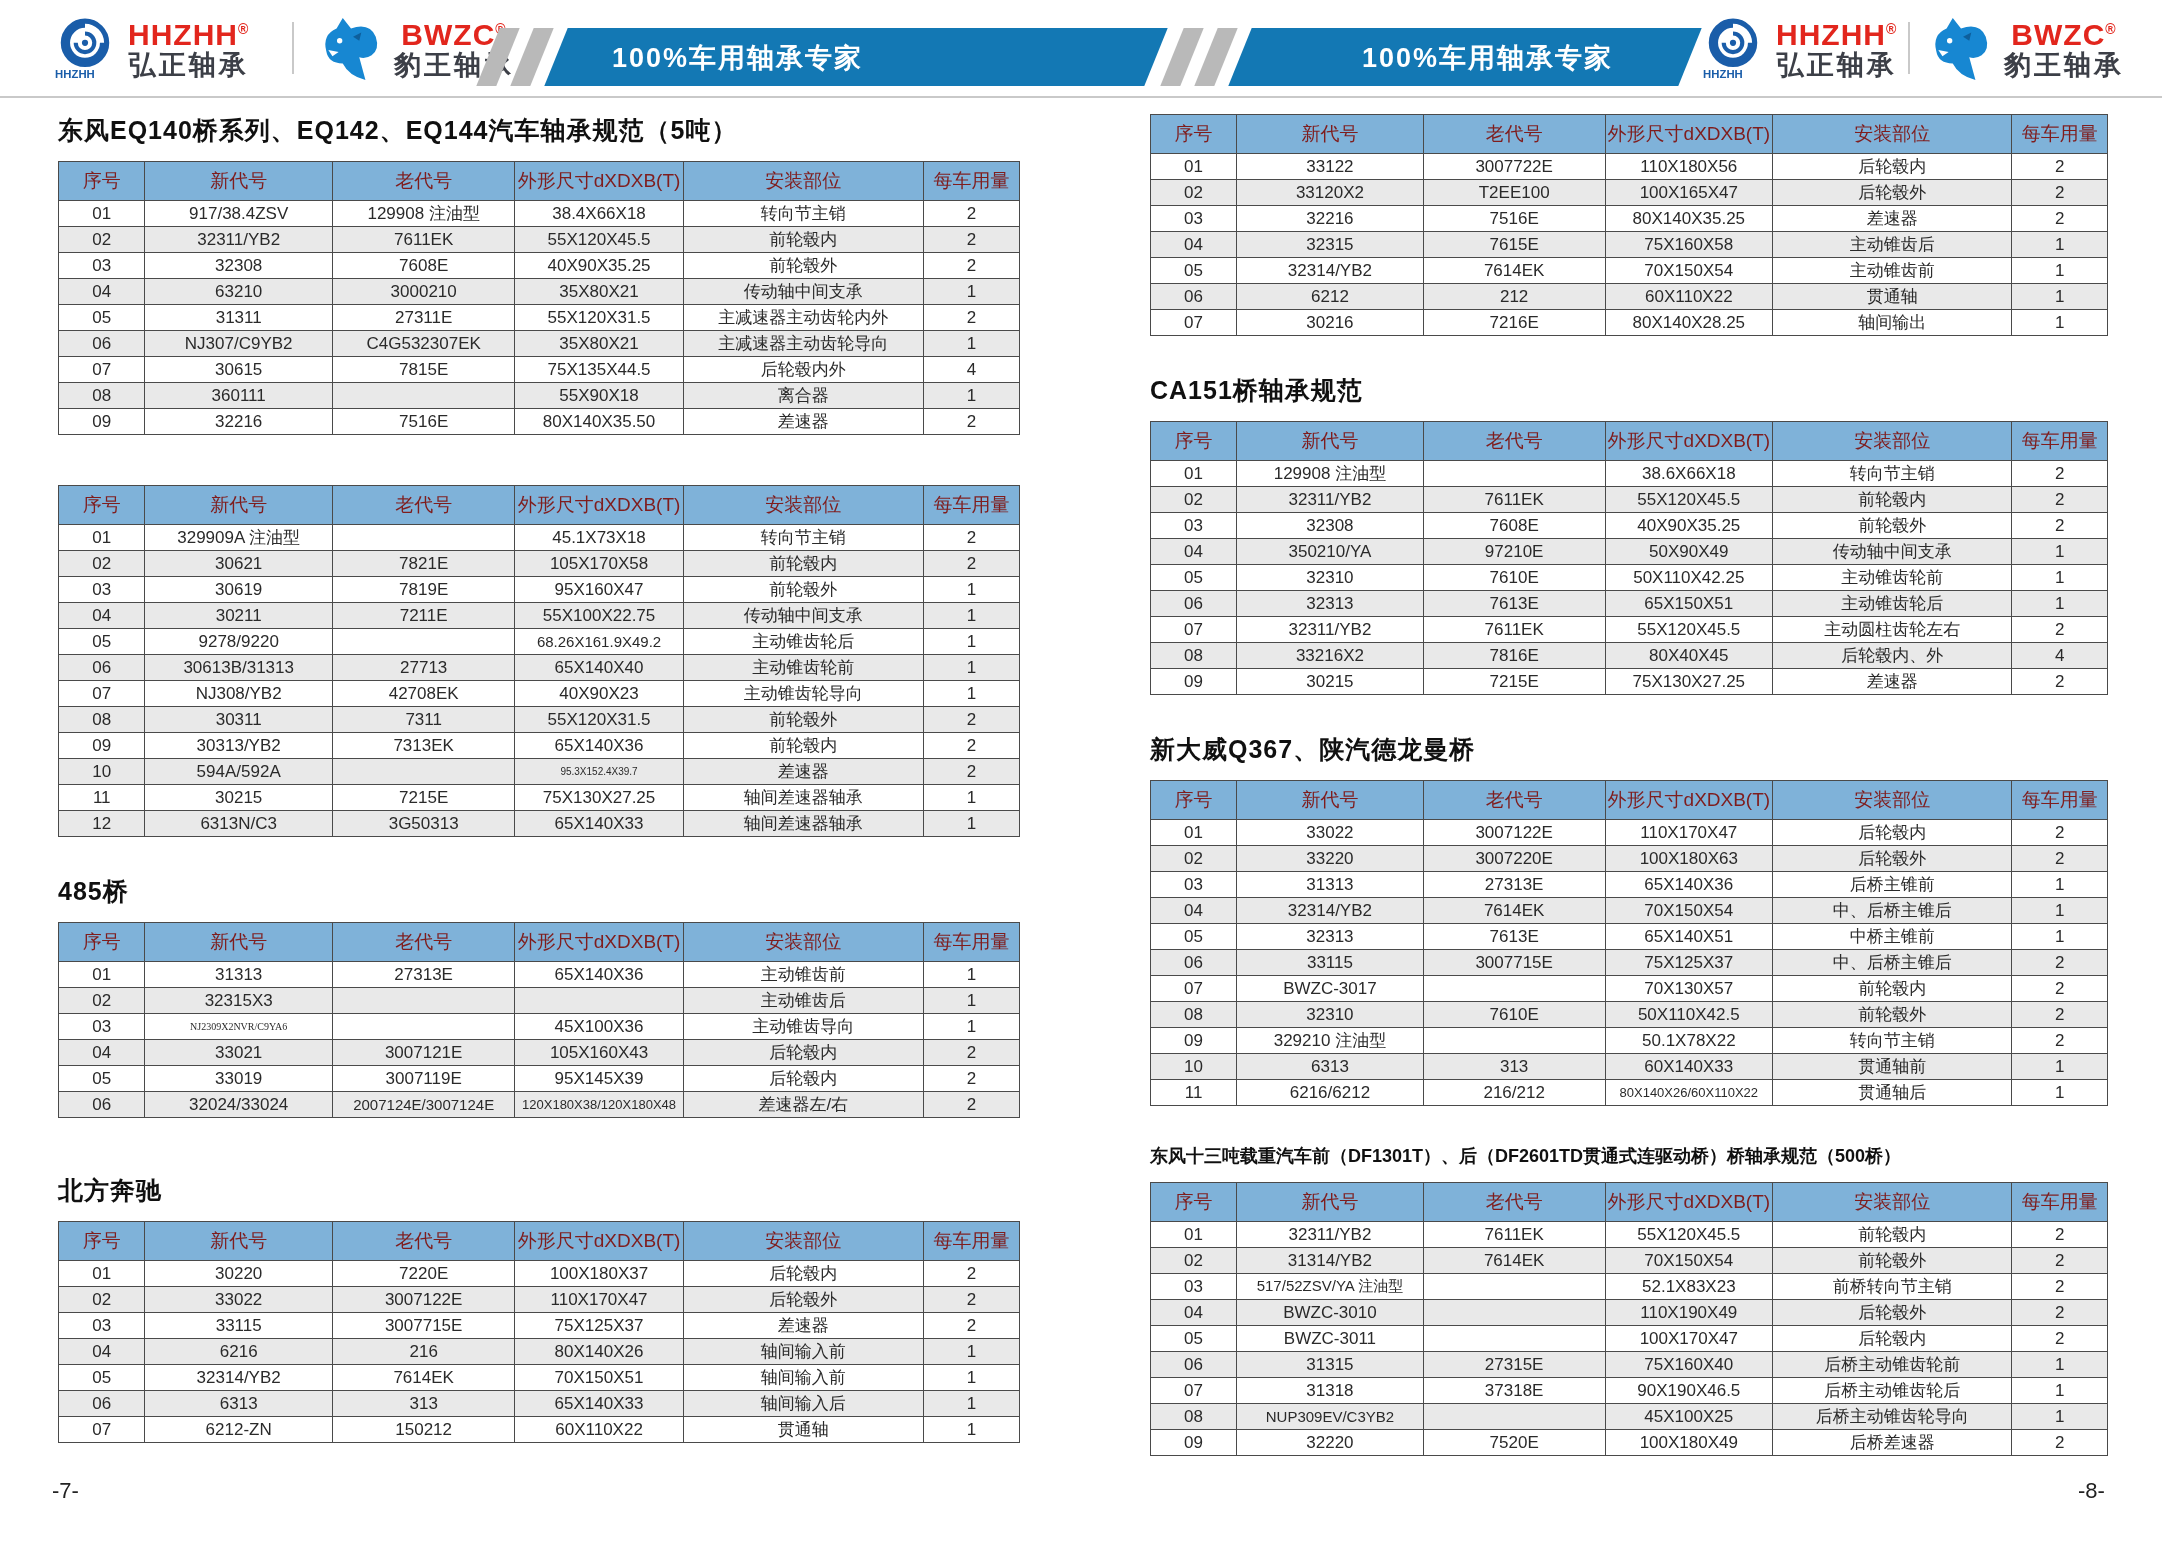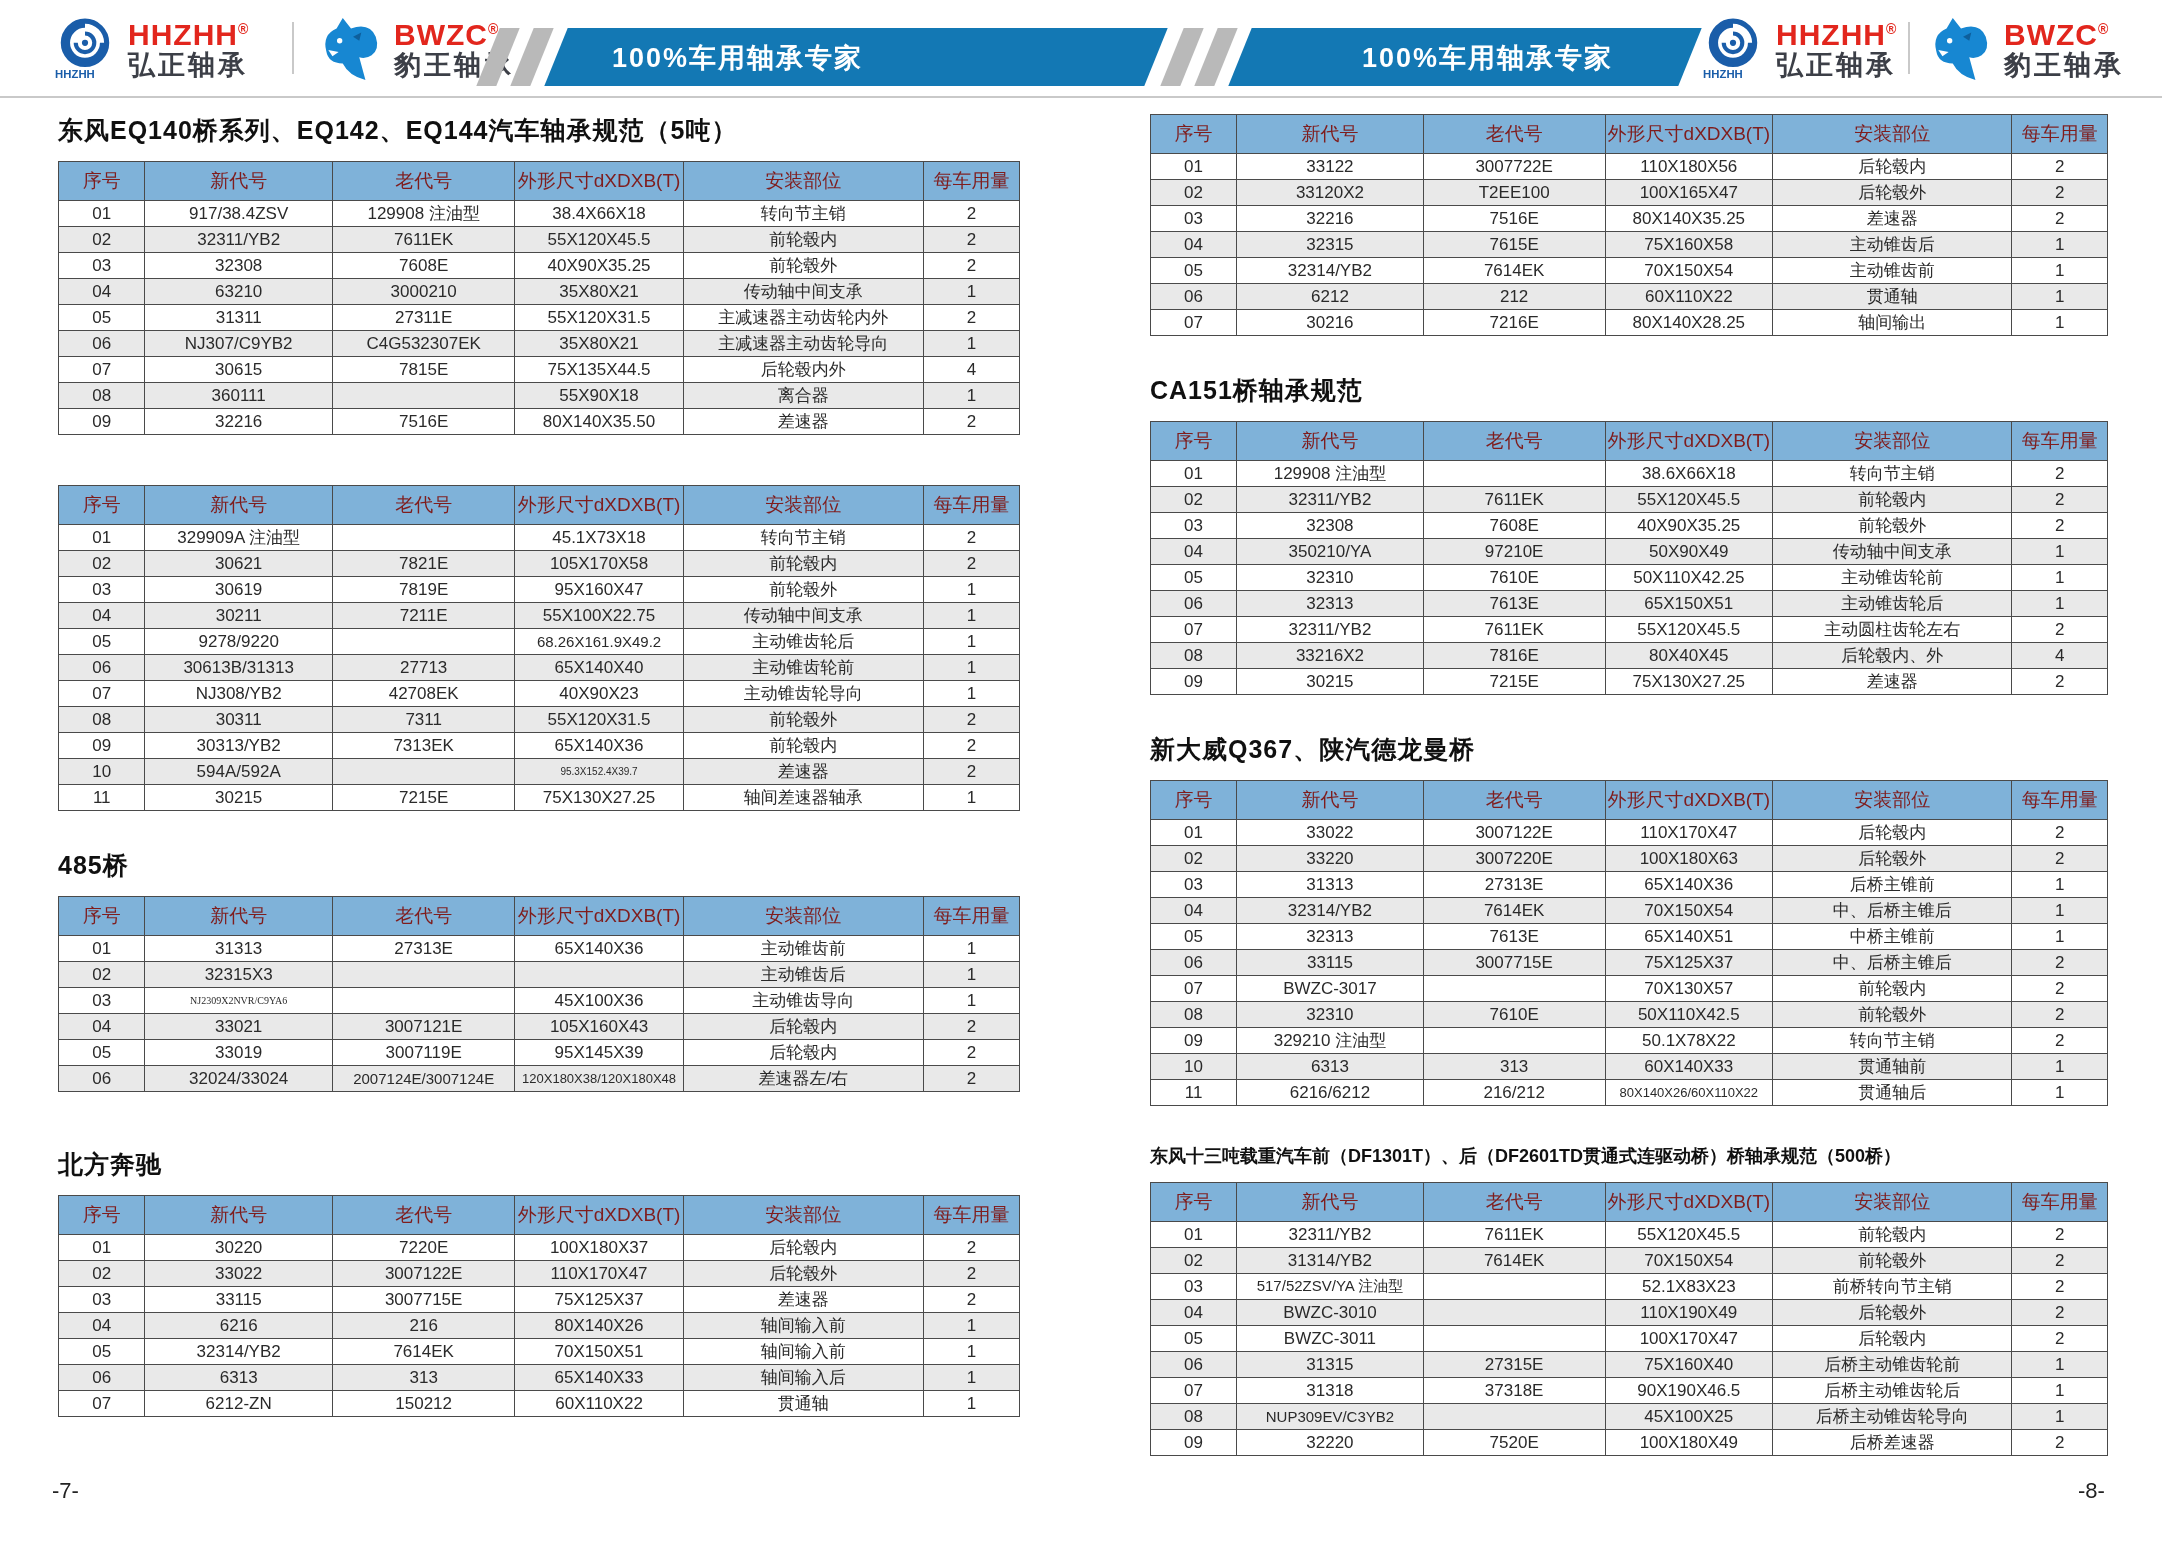--- a/index.html
+++ b/index.html
@@ -3,21 +3,21 @@
 <meta charset="utf-8">
 <style>
   html,body{margin:0;padding:0;background:#fff;}
   .page{position:relative;width:2162px;height:1542px;background:#ffffff;overflow:hidden;
         font-family:"Liberation Sans","DejaVu Sans",sans-serif;color:#1a1a1a;}
 
   
   .hdr{position:absolute;left:0;top:0;width:2162px;height:96px;background:#fff;border-bottom:2px solid #c9c9c9;}
   .logo-group{position:absolute;top:14px;height:70px;display:flex;align-items:center;gap:10px;}
   .logo-svg{width:66px;height:66px;flex:0 0 auto;}
-  .brand{display:flex;flex-direction:column;line-height:1.05;}
+  .brand{display:flex;flex-direction:column;line-height:1.05;text-align:center;}
   .brand .en{font-weight:bold;font-size:30px;color:#e2261d;letter-spacing:1px;white-space:nowrap;}
   .brand .en sup{font-size:14px;}
   .brand .cn{font-weight:bold;font-size:27px;color:#3c3f47;letter-spacing:3px;white-space:nowrap;}
   .logo-divider{position:absolute;top:22px;width:2px;height:52px;background:#c9c9c9;}
 
   .stripe{position:absolute;top:28px;width:20px;height:58px;background:#b9b9b9;transform:skewX(-22deg);}
   .band{position:absolute;top:28px;height:58px;background:#1378b4;transform:skewX(-22deg);}
   .band-text{position:absolute;top:40px;font-size:27px;color:#ffffff;letter-spacing:2px;font-weight:bold;white-space:nowrap;}
 
   
@@ -321,20 +321,28 @@
               <td>2</td>
             </tr>
             <tr>
               <td>11</td>
               <td>30215</td>
               <td>7215E</td>
               <td>75X130X27.25</td>
               <td>轴间差速器轴承</td>
               <td>1</td>
             </tr>
+            <tr>
+              <td>12</td>
+              <td>6313N/C3</td>
+              <td>3G50313</td>
+              <td>65X140X33</td>
+              <td>轴间差速器轴承</td>
+              <td>1</td>
+            </tr>
           </tbody>
         </table>
     </div>
     <div class="sec gap-md">
       <h2>485桥</h2>
       <table class="spec">
           <colgroup>
             <col style="width: 9%;">
             <col style="width: 19.5%;">
             <col style="width: 19%;">

